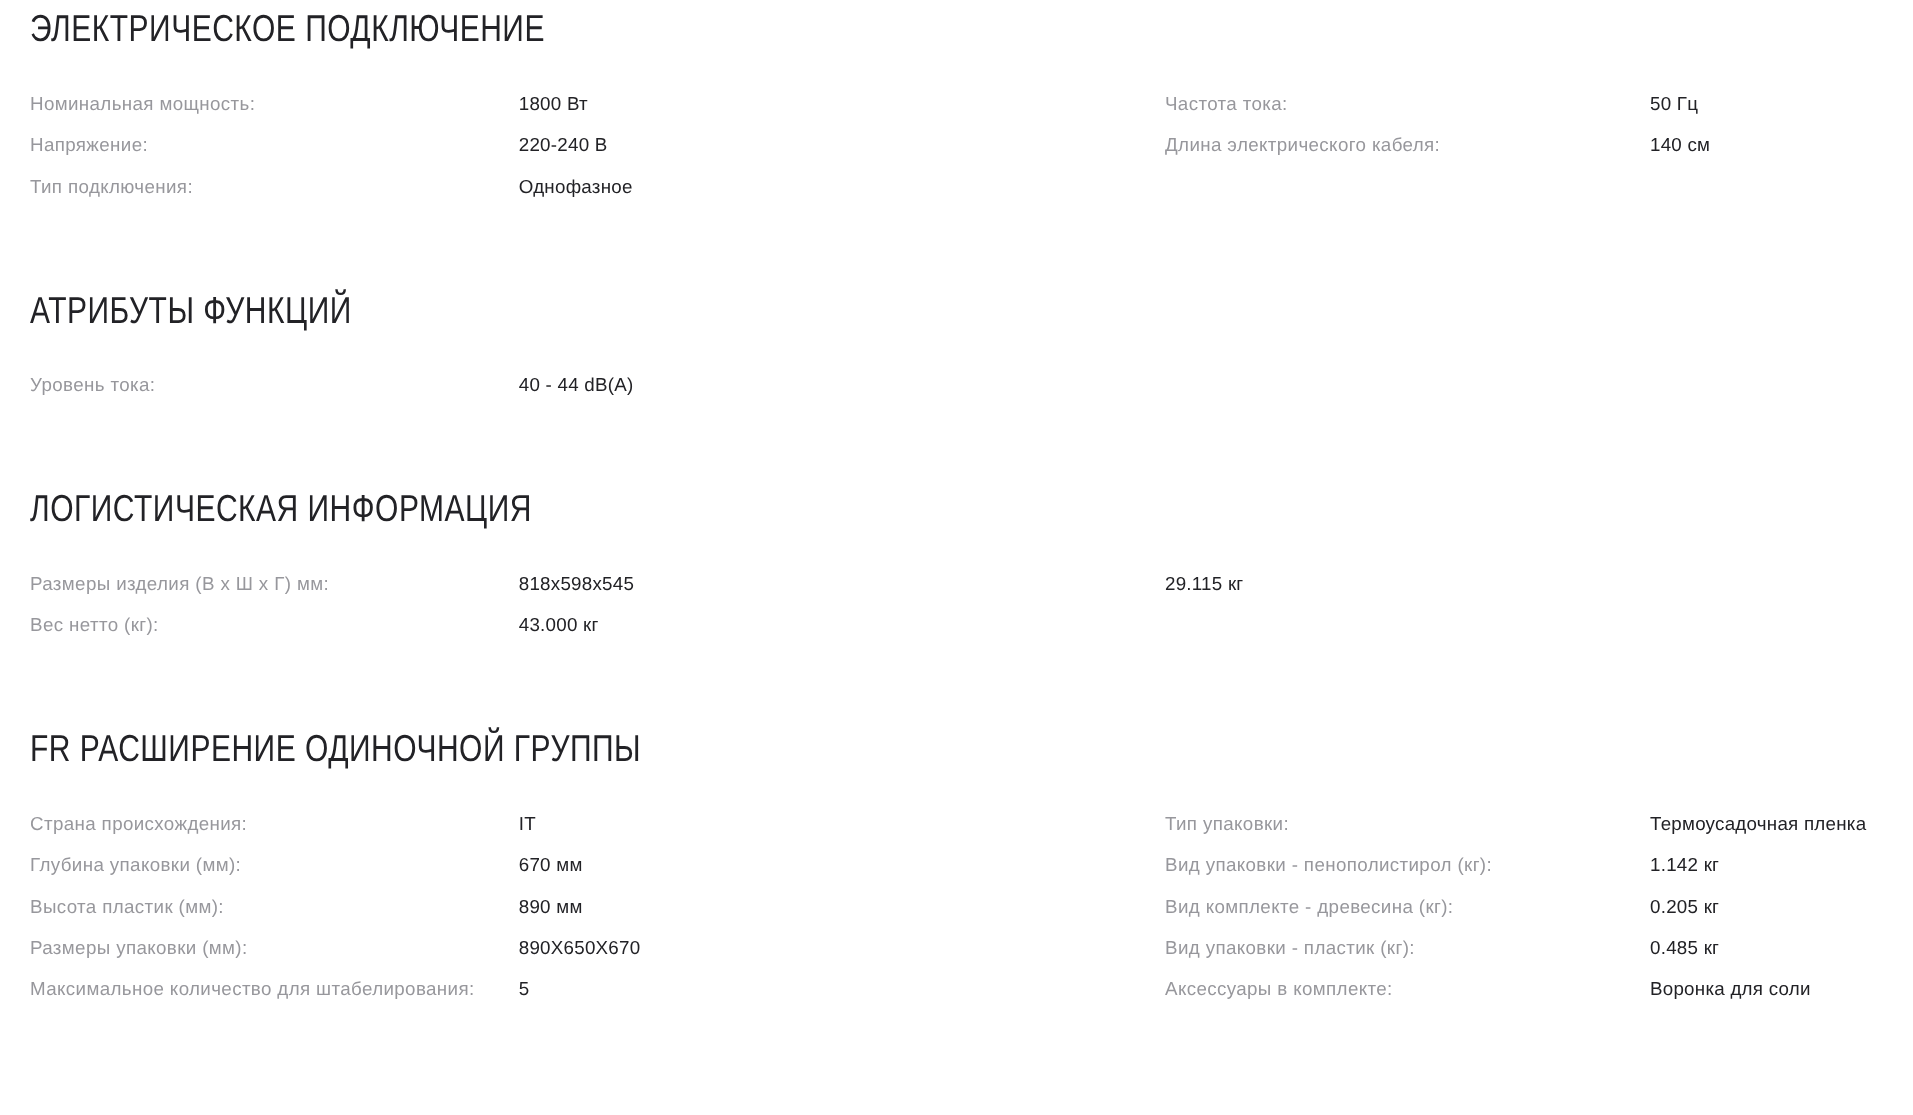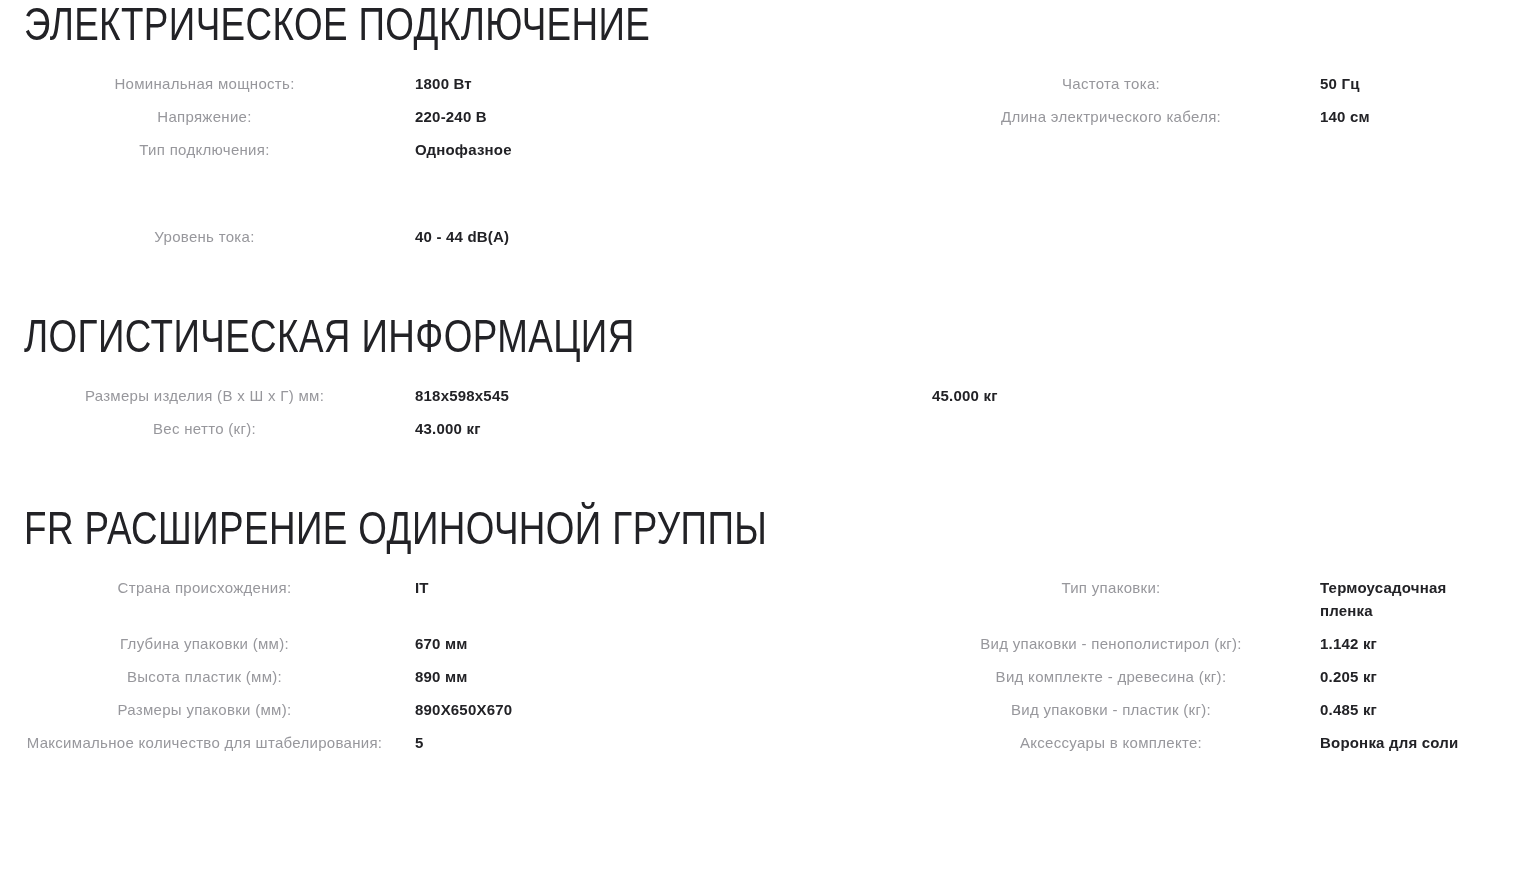--- a/index.html
+++ b/index.html
@@ -10,21 +10,21 @@
     font-family: "Liberation Sans", "DejaVu Sans", sans-serif;
     overflow: hidden;
   }
   .page {
     padding: 0 24px;
   }
   .spec-section {
     margin-bottom: 64px;
   }
   .section-title {
-    font-size: 46px;
+    font-size: 30px;
     line-height: 48px;
     font-weight: 300;
     color: var(--heading, #222226);
     margin-bottom: 24px;
     white-space: nowrap;
   }
   .section-title > span {
     display: inline-block;
     transform: scaleX(0.8);
     transform-origin: 0 50%;
@@ -34,26 +34,25 @@
     display: grid;
     grid-template-columns: 391px 517px 388px 1fr;
     margin-bottom: 10px;
   }
   .spec-label {
     font-size: 15px;
     line-height: 23px;
     color: var(--label, #97979c);
     letter-spacing: 0.3px;
     padding-right: 30px;
-    text-align: center;
   }
   .spec-value {
     font-size: 15px;
     line-height: 23px;
-    font-weight: 700;
+    font-weight: 400;
     color: var(--value, #222226);
     letter-spacing: 0.2px;
     padding-right: 10px;
   }
 </style>
 </head>
 <body>
 
 <div class="page">
 
@@ -73,34 +72,35 @@
     </div>
     <div class="spec-row">
       <div class="spec-label">Тип подключения:</div>
       <div class="spec-value">Однофазное</div>
       <div class="spec-label"></div>
       <div class="spec-value"></div>
     </div>
   </section>
 
   <section class="spec-section">
+    <h2 class="section-title"><span>АТРИБУТЫ ФУНКЦИЙ</span></h2>
     <div class="spec-row">
       <div class="spec-label">Уровень тока:</div>
       <div class="spec-value">40 - 44 dB(A)</div>
       <div class="spec-label"></div>
       <div class="spec-value"></div>
     </div>
   </section>
 
   <section class="spec-section">
     <h2 class="section-title"><span>ЛОГИСТИЧЕСКАЯ ИНФОРМАЦИЯ</span></h2>
     <div class="spec-row">
       <div class="spec-label">Размеры изделия (В х Ш х Г) мм:</div>
       <div class="spec-value">818x598x545</div>
-      <div class="spec-value">45.000 кг</div>
+      <div class="spec-value">29.115 кг</div>
     </div>
     <div class="spec-row">
       <div class="spec-label">Вес нетто (кг):</div>
       <div class="spec-value">43.000 кг</div>
       <div class="spec-label"></div>
       <div class="spec-value"></div>
     </div>
   </section>
 
   <section class="spec-section">

